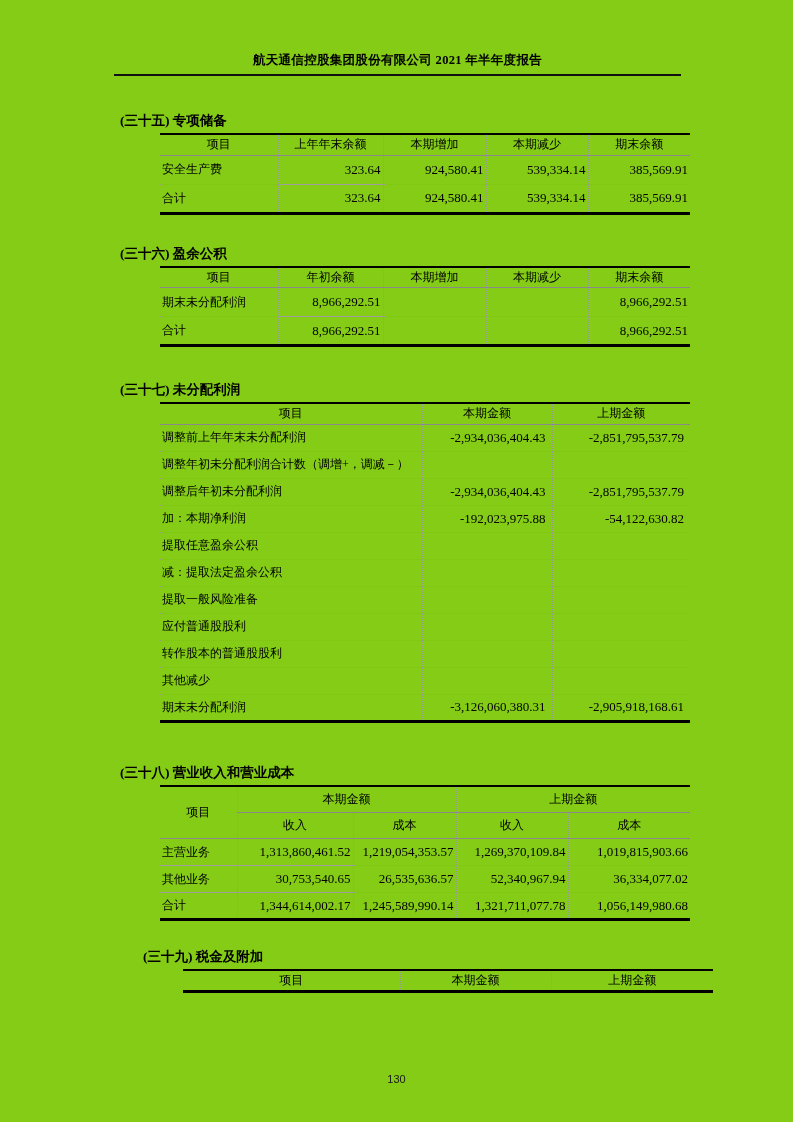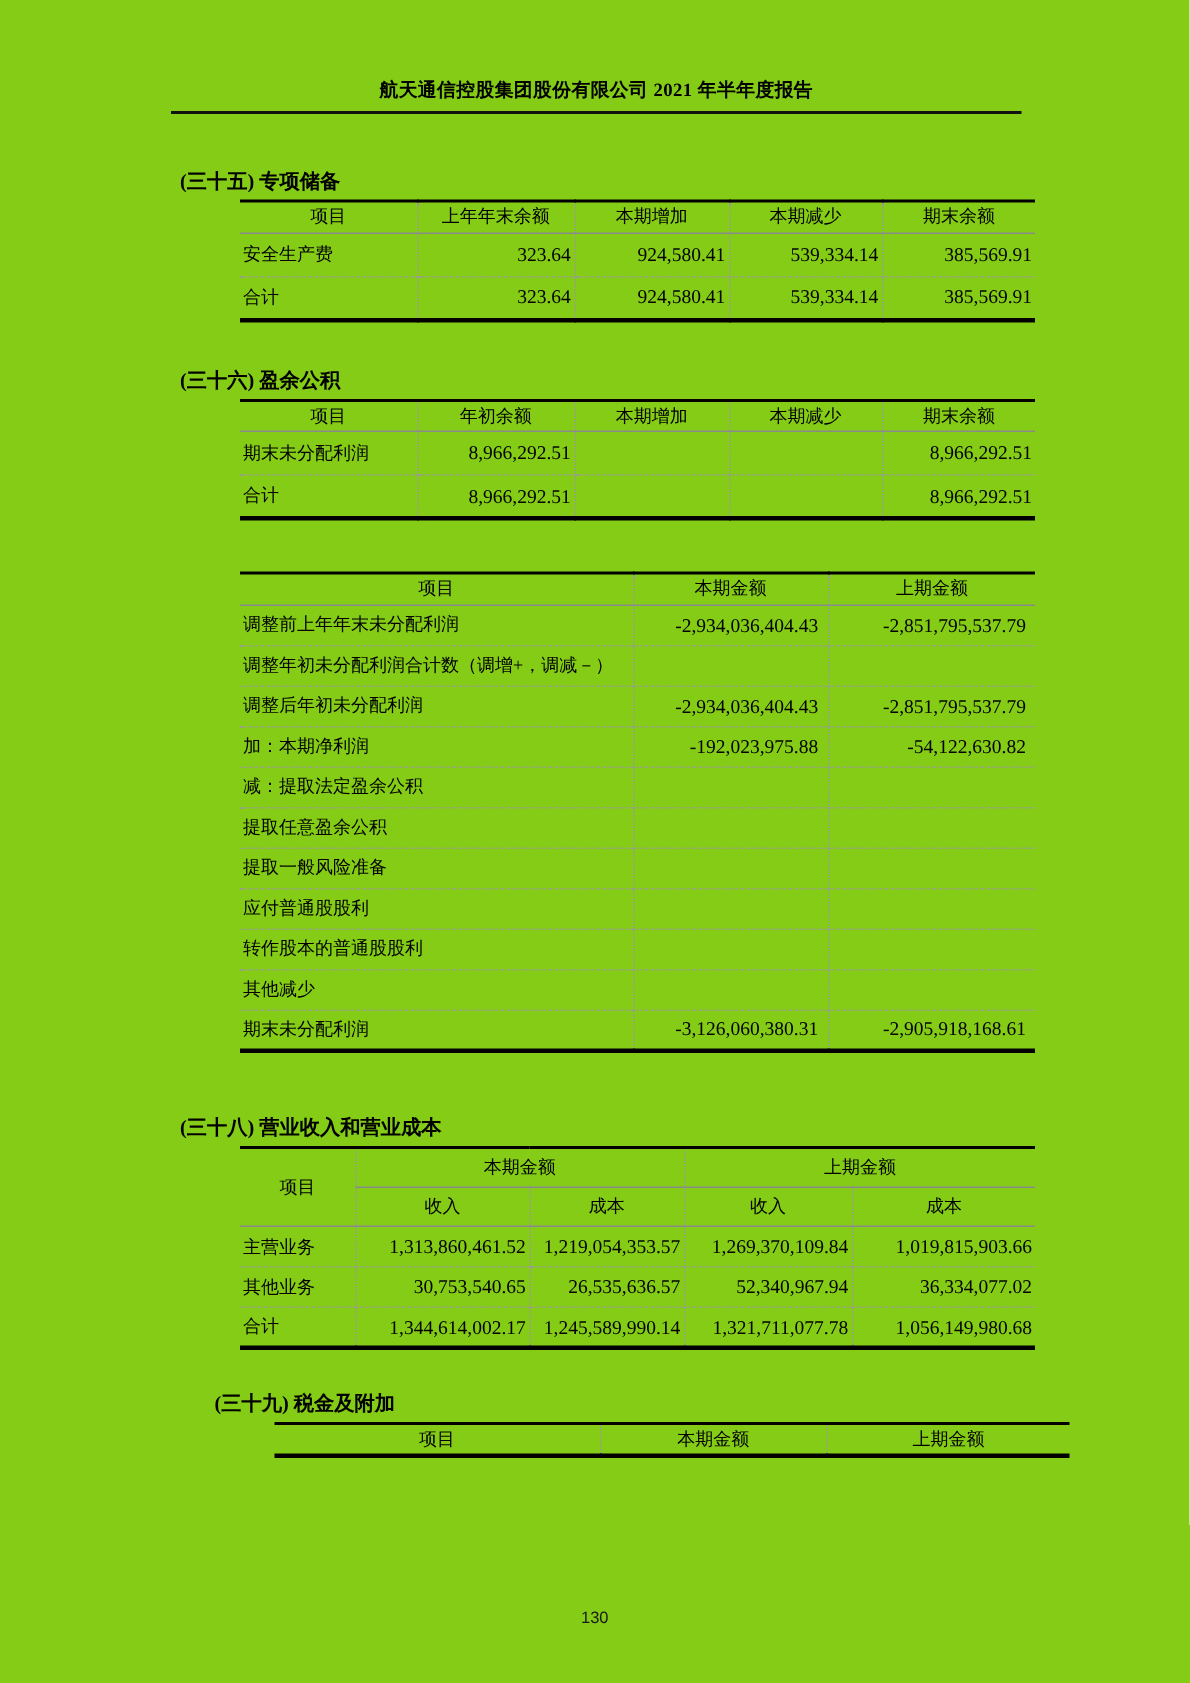--- a/index.html
+++ b/index.html
@@ -154,20 +154,21 @@
           <td class="num">8,966,292.51</td>
           <td class="num"></td>
           <td class="num"></td>
           <td class="num">8,966,292.51</td>
         </tr>
       </tbody>
         </table>
     </div>
 
     <div class="section m3">
+      <div class="sec-title">(三十七) 未分配利润</div>
       <table class="rpt t37">
         <colgroup>
             <col style="width:262px">
             <col style="width:130px">
             <col style="width:138px">
           </colgroup>
         <tbody>
             <tr class="hdr">
           <td>项目</td>
           <td>本期金额</td>
@@ -187,26 +188,26 @@
           <td class="lbl-left">调整后年初未分配利润</td>
           <td class="num">-2,934,036,404.43</td>
           <td class="num">-2,851,795,537.79</td>
         </tr>
         <tr class="dr">
           <td class="lbl-left">加：本期净利润</td>
           <td class="num">-192,023,975.88</td>
           <td class="num">-54,122,630.82</td>
         </tr>
         <tr class="dr">
+          <td class="lbl-left">提取任意盈余公积</td>
+          <td class="num"></td>
+          <td class="num"></td>
+        </tr>
+        <tr class="dr">
           <td class="lbl-left">减：提取法定盈余公积</td>
-          <td class="num"></td>
-          <td class="num"></td>
-        </tr>
-        <tr class="dr">
-          <td class="lbl-left">提取任意盈余公积</td>
           <td class="num"></td>
           <td class="num"></td>
         </tr>
         <tr class="dr">
           <td class="lbl-left">提取一般风险准备</td>
           <td class="num"></td>
           <td class="num"></td>
         </tr>
         <tr class="dr">
           <td class="lbl-left">应付普通股股利</td>

